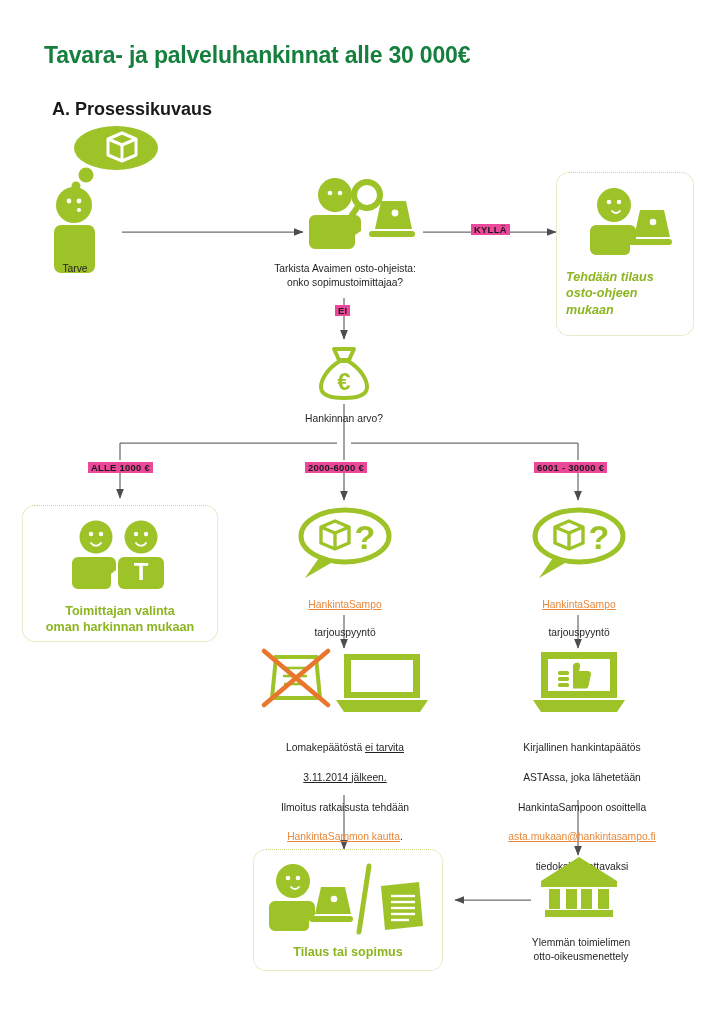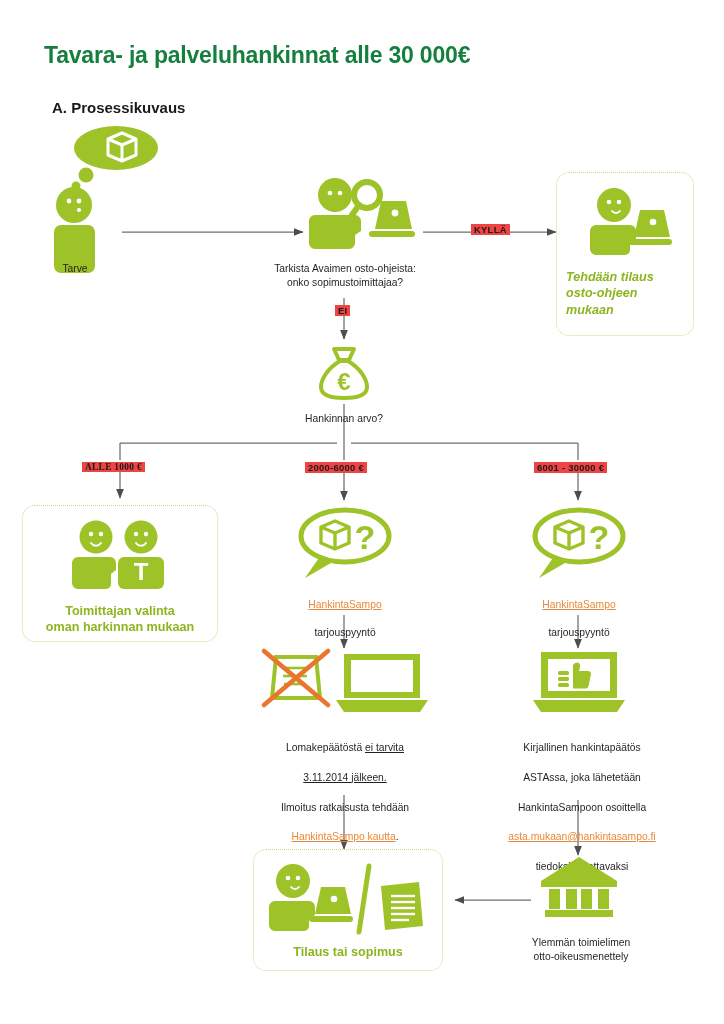--- a/index.html
+++ b/index.html
@@ -11,38 +11,38 @@
   }
   #page { position: relative; width: 724px; height: 1024px; }
 
   .title {
     position: absolute; left: 44px; top: 42px;
     font-size: 23px; font-weight: bold; color: #15803d;
     letter-spacing: -0.2px;
   }
   .subtitle {
     position: absolute; left: 52px; top: 99px;
-    font-size: 15px; font-weight: bold; color: #1a1a1a;
+    font-size: 18px; font-weight: bold; color: #1a1a1a;
   }
 
   
   .node { position: absolute; }
   .cap {
     position: absolute; text-align: center;
     font-size: 10.3px; color: #231f20; line-height: 1.35;
     white-space: pre-line;
   }
   .cap-green {
     position: absolute; text-align: center;
     font-size: 12.6px; font-weight: bold; color: #8cb520;
     line-height: 1.3; white-space: pre-line;
   }
   .edge-label {
     position: absolute; font-size: 9.4px; font-weight: bold;
-    color: #1a1a1a; letter-spacing: 0.3px; background: #ef4444;
+    color: #1a1a1a; letter-spacing: 0.3px; background: #ec4899;
     padding: 0 3px; white-space: nowrap;
   }
   .dashbox {
     position: absolute;
     border: 1.4px dotted #c9d98a;
     border-radius: 13px;
     background: #fff;
   }
   .link { color: #e8883a; text-decoration: underline; }
   .ul { text-decoration: underline; }
@@ -155,21 +155,21 @@
 
   <div class="node" style="left:318px; top:345px;">
     <svg width="52" height="56">
       <path d="M16,4 L36,4 L31,15 L21,15 Z" fill="none" stroke="#9ec328" stroke-width="4" stroke-linejoin="round"></path>
       <path d="M22,16 C10,23 3,34 3,42 C3,50 12,53 26,53 C40,53 49,50 49,42 C49,34 42,23 30,16 Z" fill="none" stroke="#9ec328" stroke-width="4" stroke-linejoin="round"></path>
       <text x="26" y="45" font-family="'Liberation Sans', sans-serif" font-size="24" font-weight="bold" fill="#9ec328" text-anchor="middle">€</text>
     </svg>
   </div>
   <div class="cap" style="left:274px; top:412px; width:140px;">Hankinnan arvo?</div>
 
-  <div class="edge-label" style="left:82px; top:462px;font-family:Liberation Serif, serif;">ALLE 1000 €</div>
+  <div class="edge-label" style="left:88px; top:462px;">ALLE 1000 €</div>
   <div class="edge-label" style="left:305px; top:462px;">2000-6000 €</div>
   <div class="edge-label" style="left:534px; top:462px;">6001 - 30000 €</div>
 
   <div class="dashbox" style="left:22px; top:505px; width:196px; height:137px;"></div>
   <div class="node" style="left:72px; top:519px;">
     <svg width="98" height="72">
       <circle cx="24" cy="18" r="16.5" fill="#9ec328"></circle>
       <circle cx="19" cy="15" r="2.2" fill="#fff"></circle>
       <circle cx="29" cy="15" r="2.2" fill="#fff"></circle>
       <path d="M19,24 a6,6 0 0 0 10,0" stroke="#fff" stroke-width="1.8" fill="none" stroke-linecap="round"></path>
@@ -216,21 +216,21 @@
       </g>
       <path d="M82,6 L158,6 L158,50 L82,50 Z" fill="#9ec328"></path>
       <rect x="89" y="12" width="62" height="32" fill="#fff"></rect>
       <path d="M74,52 L166,52 L158,64 L82,64 Z" fill="#9ec328"></path>
     </svg>
   </div>
   <div class="cap" style="left:250px; top:726px; width:190px; line-height:1.45;">
     <span>Lomakepäätöstä </span><span class="ul">ei tarvita</span><br>
     <span class="ul">3.11.2014 jälkeen.</span><br>
     <span>Ilmoitus ratkaisusta tehdään</span><br>
-    <span class="link">HankintaSampo kautta</span><span>.</span>
+    <span class="link">HankintaSammon kautta</span><span>.</span>
   </div>
 
   <div class="node" style="left:527px; top:506px;">
     <svg width="100" height="76">
       <ellipse cx="52" cy="30" rx="44" ry="26" fill="none" stroke="#9ec328" stroke-width="5"></ellipse>
       <path d="M28,49 L12,72 L38,57 Z" fill="#9ec328"></path>
       <g fill="none" stroke="#9ec328" stroke-width="3.4" stroke-linejoin="round">
         <path d="M28,21 L42,15 L56,21 L56,37 L42,43 L28,37 Z"></path>
         <path d="M28,21 L42,27 L56,21"></path>
         <path d="M42,27 L42,43"></path>

